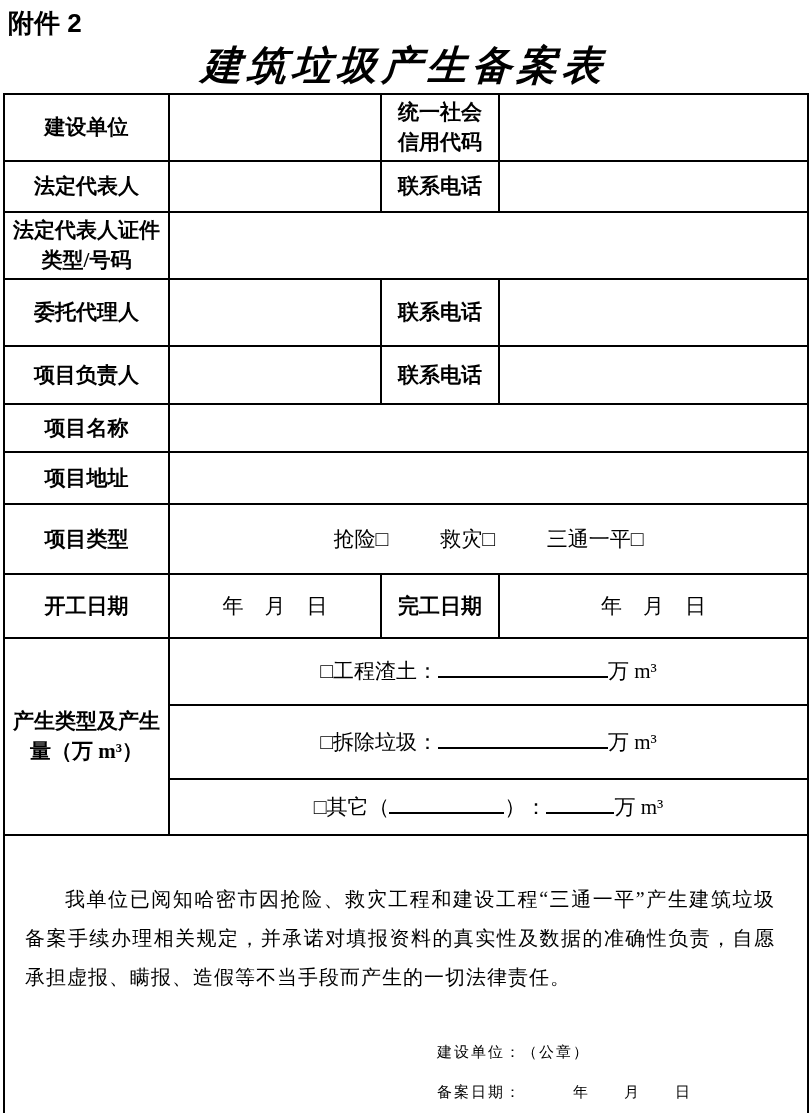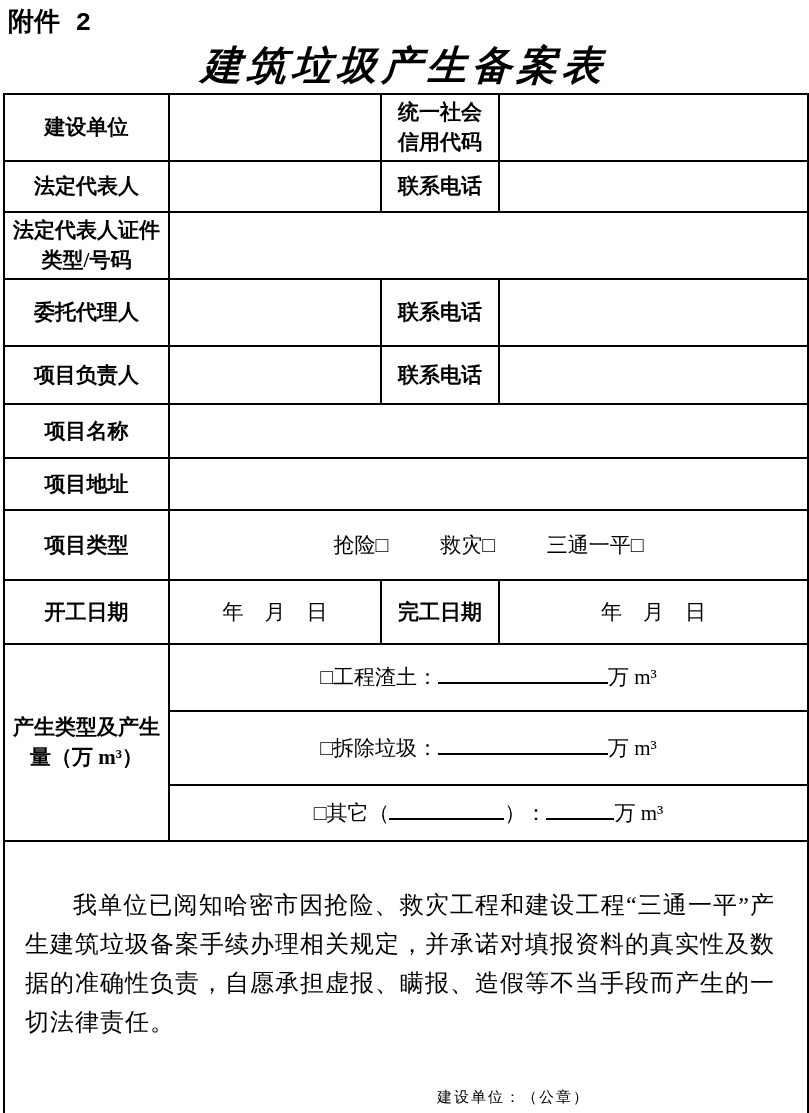--- a/index.html
+++ b/index.html
@@ -3,48 +3,48 @@
 <meta charset="utf-8">
 <style>
   html,body { margin:0; padding:0; }
   body {
     width:809px; height:1113px; background:#ffffff; color:#000;
     font-family:"Liberation Serif","DejaVu Serif",serif;
     position:relative; overflow:hidden;
   }
   .attachment {
     padding:8px 0 0 8px;
-    font-family:Liberation Mono, monospace;
+    font-family:Liberation Sans, sans-serif;
     font-size:26px; font-weight:600; line-height:30px;
   }
   .doc-title {
     text-align:center; font-size:40px; font-weight:bold; font-style:italic;
     letter-spacing:5px; line-height:50px; margin-top:2px; margin-bottom:3px;
     font-family:"DejaVu Serif","Liberation Serif",serif;
     transform:skewX(-3deg);
   }
   table.form {
     border-collapse:collapse; table-layout:fixed;
     width:804px; margin-left:3px;padding-left:24px;
   }
   td {
     border:2px solid #000; text-align:center; vertical-align:middle;
     font-size:21px; padding:2px; overflow:hidden;
   }
   td.lab { font-weight:bold; word-break:break-all; line-height:1.45; padding:2px 6px; }
   td.val { }
   tr.r1{height:63px} tr.r2{height:51px} tr.r3{height:66px} tr.r4{height:67px}
-  tr.r5{height:58px} tr.r6{height:54px} tr.r7{height:52px} tr.r8{height:70px}
+  tr.r5{height:58px} tr.r6{height:48px} tr.r7{height:52px} tr.r8{height:70px}
   tr.r9{height:64px} tr.g1{height:67px} tr.g2{height:74px} tr.g3{height:56px}
   .opt { display:inline-block; margin:16px 26px; }
   .u { display:inline-block; border-bottom:2px solid #000; }
   .u170{width:170px} .u115{width:115px} .u68{width:68px}
   td.bottom-cell { text-align:left; vertical-align:top; padding:0; height:285px; }
   .declaration {
-    font-size:24px; line-height:39px; letter-spacing:1px;
+    font-size:20px; line-height:39px; letter-spacing:1px;
     text-align:justify; text-indent:2em; margin:44px 32px 0 20px;
   }
   .sig { margin-top:46px; margin-left:432px; font-size:15px; letter-spacing:2px; }
   .sig-line2 { margin-top:21px; }
 </style>
 </head>
 <body>
 
 <div class="attachment">附件 2</div>
 <div class="doc-title">建筑垃圾产生备案表</div>

